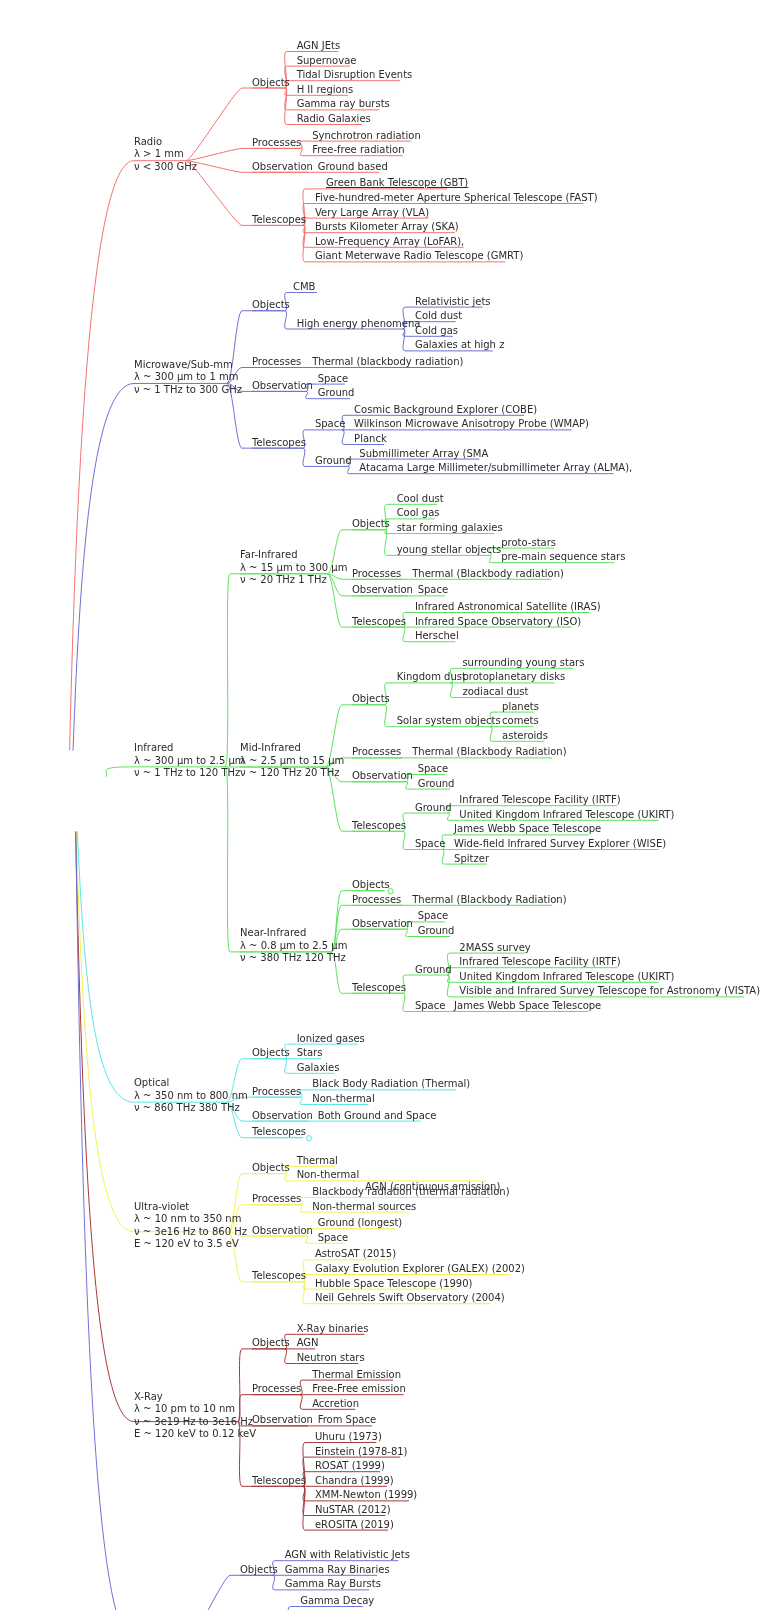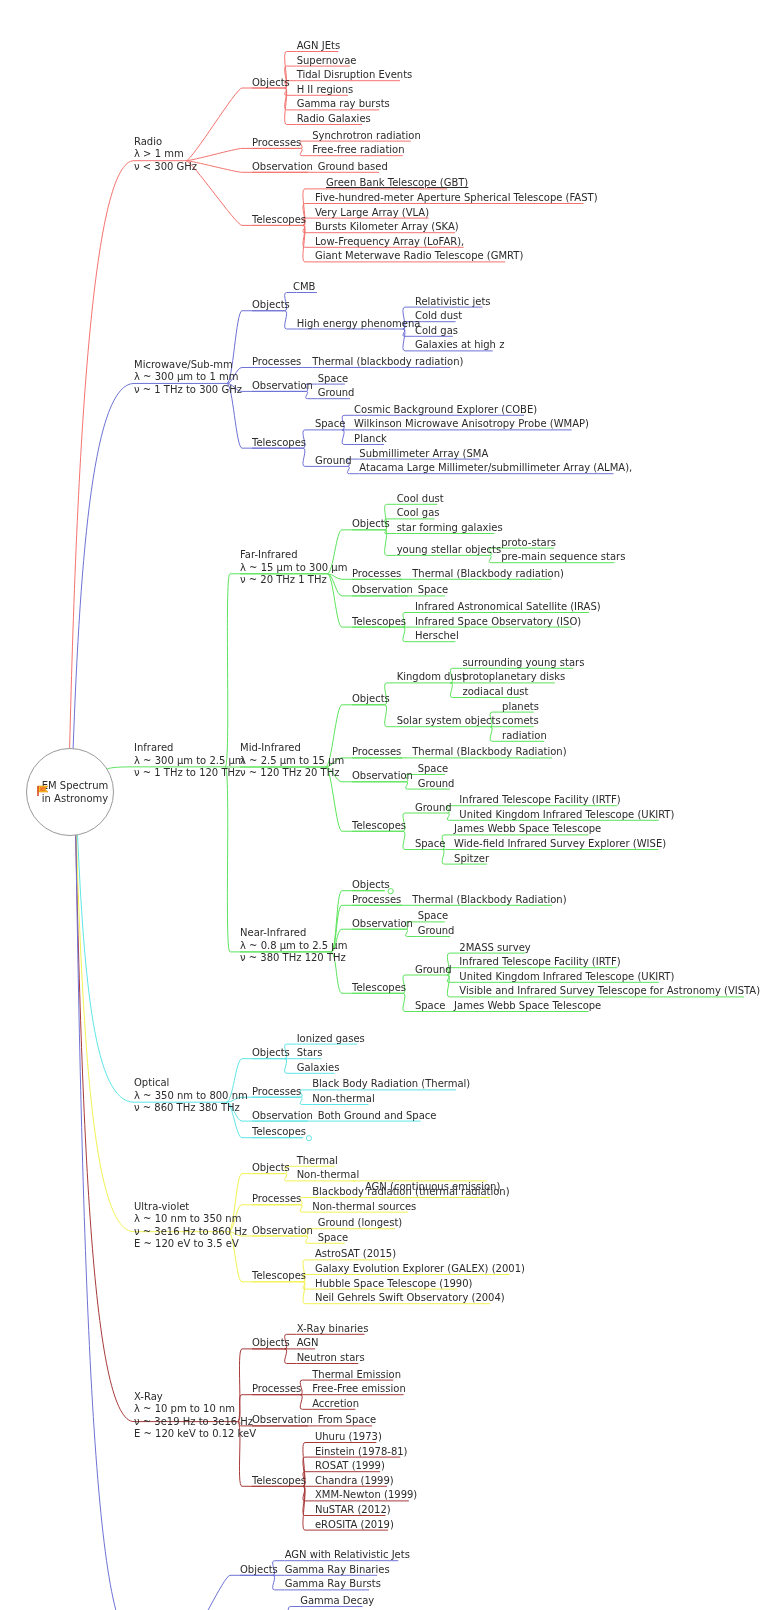--- a/index.html
+++ b/index.html
@@ -330,30 +330,20 @@
       <path d="M 188.39 1640.6999999999975 C 194.39 1640.6999999999975 224 1666.8999999999974 230 1666.8999999999974 L 293.655 1666.8999999999974" stroke="#6f72d6" fill="none" stroke-width="1"></path>
       <path d="M 188.39 1640.6999999999975 C 194.39 1640.6999999999975 224 1698.0999999999972 230 1698.0999999999972 L 290.925 1698.0999999999972" stroke="#6f72d6" fill="none" stroke-width="1"></path>
       <path d="M 69.59045297617175 750.3654998325992 C 77.31959861903114 426.0494749246696 94 160.69999999999996 134 160.69999999999996" stroke="#f4736f" fill="none" stroke-width="1"></path>
       <path d="M 73.03383679719686 750.6598432815757 C 80.34977638153323 548.694429476709 94 383.4500000000001 134 383.4500000000001" stroke="#6f72d6" fill="none" stroke-width="1"></path>
       <path d="M 106.09244870929065 776.7728825180101 C 109.44135486417578 771.3152971331049 94 766.8500000000006 134 766.8500000000006" stroke="#5ce45c" fill="none" stroke-width="1"></path>
       <path d="M 77.35205487969013 830.9870689009165 C 84.14980829412731 980.1541810054127 94 1102.2000000000005 134 1102.2000000000005" stroke="#5fe6e6" fill="none" stroke-width="1"></path>
       <path d="M 76.16058901208298 831.4127935019226 C 83.10131833063302 1051.570757075865 94 1231.6999999999998 134 1231.6999999999998" stroke="#f2f253" fill="none" stroke-width="1"></path>
       <path d="M 75.58848038428383 831.6347035435288 C 82.59786273816977 1156.1156165945872 94 1421.5999999999988 134 1421.5999999999988" stroke="#a83a3a" fill="none" stroke-width="1"></path>
       <path d="M 75.71582303062179 831.7309973710668 C 82.70992426694718 1276.6639488169787 94 1640.6999999999975 134 1640.6999999999975" stroke="#6f72d6" fill="none" stroke-width="1"></path>
     </svg>
-  <div class="root" id="root-node" style="left:26px;top:748px;">
-    <svg class="flag" viewBox="0 0 14 12">
-      <path d="M2 1 L12 1 L9 4 L12 7 L2 7 Z" fill="#f5c21a" stroke="#e08a10" stroke-width="0.6"></path>
-      <path d="M2 1 L2 11" stroke="#d94c2a" stroke-width="1.6"></path>
-      <path d="M4 2 L10 2 L8 4 L10 6 L4 6 Z" fill="#f07e2a"></path>
-    </svg>
-    <span class="rtxt">EM Spectrum
-in
-Astronomy</span>
-  </div>
   <div id="nodes">
       <div class="node" style="left: 296.655px; top: 40px;">AGN JEts</div>
       <div class="node" style="left: 296.655px; top: 54.6px;">Supernovae</div>
       <div class="node" style="left: 296.655px; top: 69.2px;">Tidal Disruption Events</div>
       <div class="node" style="left: 296.655px; top: 83.8px;">H II regions</div>
       <div class="node" style="left: 296.655px; top: 98.4px;">Gamma ray bursts</div>
       <div class="node" style="left: 296.655px; top: 113px;">Radio Galaxies</div>
       <div class="node" style="left: 252px; top: 76.5px;">Objects</div>
       <div class="node" style="left: 312.195px; top: 129.6px;">Synchrotron radiation</div>
       <div class="node" style="left: 312.195px; top: 144.2px;">Free-free radiation</div>
@@ -410,21 +400,21 @@
       <div class="node" style="left: 352px; top: 615.6px;">Telescopes</div>
       <div class="node" style="left: 240px; top: 549.05px;">Far-Infrared
 λ ~ 15 μm to 300 μm
 ν ~ 20 THz 1 THz</div>
       <div class="node" style="left: 462.415px; top: 656.8px;">surrounding young stars</div>
       <div class="node" style="left: 462.415px; top: 671.4px;">protoplanetary disks</div>
       <div class="node" style="left: 462.415px; top: 686px;">zodiacal dust</div>
       <div class="node" style="left: 396.655px; top: 671.4px;">Kingdom dust</div>
       <div class="node" style="left: 502.105px; top: 700.6px;">planets</div>
       <div class="node" style="left: 502.105px; top: 715.2px;">comets</div>
-      <div class="node" style="left: 502.105px; top: 729.8px;">radiation</div>
+      <div class="node" style="left: 502.105px; top: 729.8px;">asteroids</div>
       <div class="node" style="left: 396.655px; top: 715.2px;">Solar system objects</div>
       <div class="node" style="left: 352px; top: 693.3px;">Objects</div>
       <div class="node" style="left: 412.195px; top: 746.4px;">Thermal (Blackbody Radiation)</div>
       <div class="node" style="left: 352px; top: 746.4px;">Processes</div>
       <div class="node" style="left: 417.655px; top: 763px;">Space</div>
       <div class="node" style="left: 417.655px; top: 777.6px;">Ground</div>
       <div class="node" style="left: 352px; top: 770.3px;">Observation</div>
       <div class="node" style="left: 459.37px; top: 794.2px;">Infrared Telescope Facility (IRTF)</div>
       <div class="node" style="left: 459.37px; top: 808.8px;">United Kingdom Infrared Telescope (UKIRT)</div>
       <div class="node" style="left: 414.925px; top: 801.5px;">Ground</div>
@@ -473,21 +463,21 @@
       <div class="node" style="left: 364.935px; top: 1169.4px; margin-top: 12px;">AGN (continuous emission)</div>
       <div class="node" style="left: 296.655px; top: 1169.4px;">Non-thermal</div>
       <div class="node" style="left: 252px; top: 1162.1px;">Objects</div>
       <div class="node" style="left: 312.195px; top: 1186px;">Blackbody radiation (thermal radiation)</div>
       <div class="node" style="left: 312.195px; top: 1200.6px;">Non-thermal sources</div>
       <div class="node" style="left: 252px; top: 1193.3px;">Processes</div>
       <div class="node" style="left: 317.655px; top: 1217.2px;">Ground (longest)</div>
       <div class="node" style="left: 317.655px; top: 1231.8px;">Space</div>
       <div class="node" style="left: 252px; top: 1224.5px;">Observation</div>
       <div class="node" style="left: 314.925px; top: 1248.4px;">AstroSAT (2015)</div>
-      <div class="node" style="left: 314.925px; top: 1263px;">Galaxy Evolution Explorer (GALEX) (2001)</div>
+      <div class="node" style="left: 314.925px; top: 1263px;">Galaxy Evolution Explorer (GALEX) (2002)</div>
       <div class="node" style="left: 314.925px; top: 1277.6px;">Hubble Space Telescope (1990)</div>
       <div class="node" style="left: 314.925px; top: 1292.2px;">Neil Gehrels Swift Observatory (2004)</div>
       <div class="node" style="left: 252px; top: 1270.3px;">Telescopes</div>
       <div class="node" style="left: 134px; top: 1200.7px;">Ultra-violet
 λ ~ 10 nm to 350 nm
 ν ~ 3e16 Hz to 860 Hz
 E ~ 120 eV to 3.5 eV</div>
       <div class="node" style="left: 296.655px; top: 1322.8px;">X-Ray binaries</div>
       <div class="node" style="left: 296.655px; top: 1337.4px;">AGN</div>
       <div class="node" style="left: 296.655px; top: 1352px;">Neutron stars</div>

